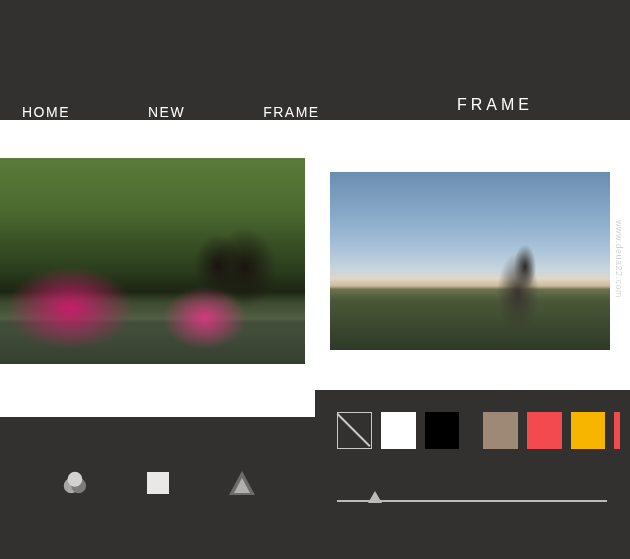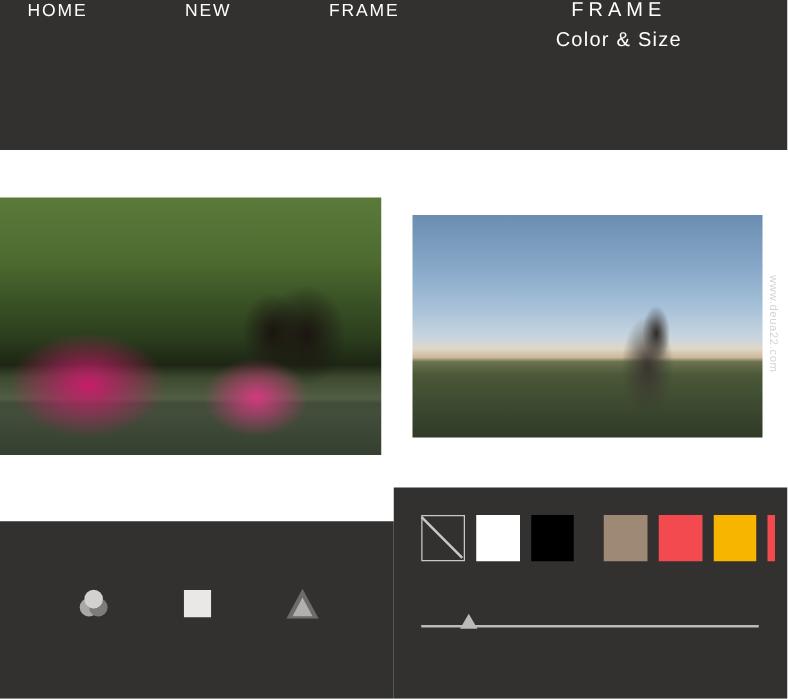--- a/index.html
+++ b/index.html
@@ -4,21 +4,21 @@
 <style>
   * { box-sizing: border-box; margin: 0; padding: 0; }
   html, body { width: 630px; height: 559px; overflow: hidden; font-family: "Futura", "Century Gothic", "Helvetica Neue", sans-serif; background: #fff; }
 
   .top-bar {
     width: 630px;
     height: 120px;
     background: #333130;
     color: #fff;
     display: flex;
-    align-items: flex-start;
+    align-items: flex-end;
   }
   .top-left-nav {
     display: flex;
     gap: 78px;
     padding-left: 22px;
     flex: 1;
     font-size: 14px;
     letter-spacing: 1.5px;
     font-weight: 500;
   }
@@ -172,21 +172,20 @@
 <body>
 
 <div class="top-bar">
   <div class="top-left-nav">
     <span>HOME</span>
     <span>NEW</span>
     <span>FRAME</span>
   </div>
   <div class="top-right-label">
     <span class="line1">FRAME</span>
-    <span class="line2">Color &amp; Size</span>
   </div>
 </div>
 
 <div class="gallery">
   <div class="photo1"></div>
   <div class="photo2"></div>
   <div class="watermark">www.deua22.com</div>
 </div>
 
 <div class="bottom">

